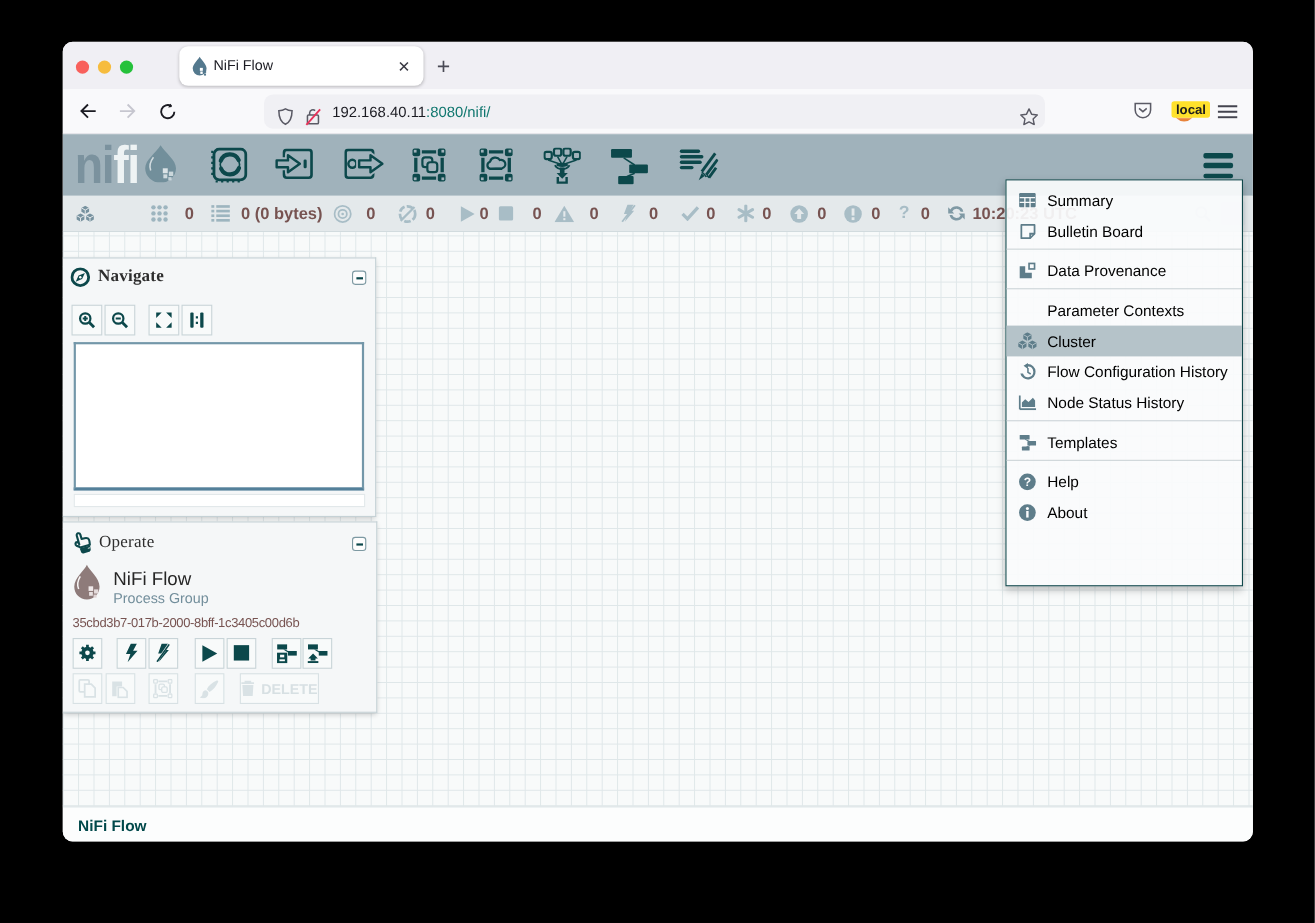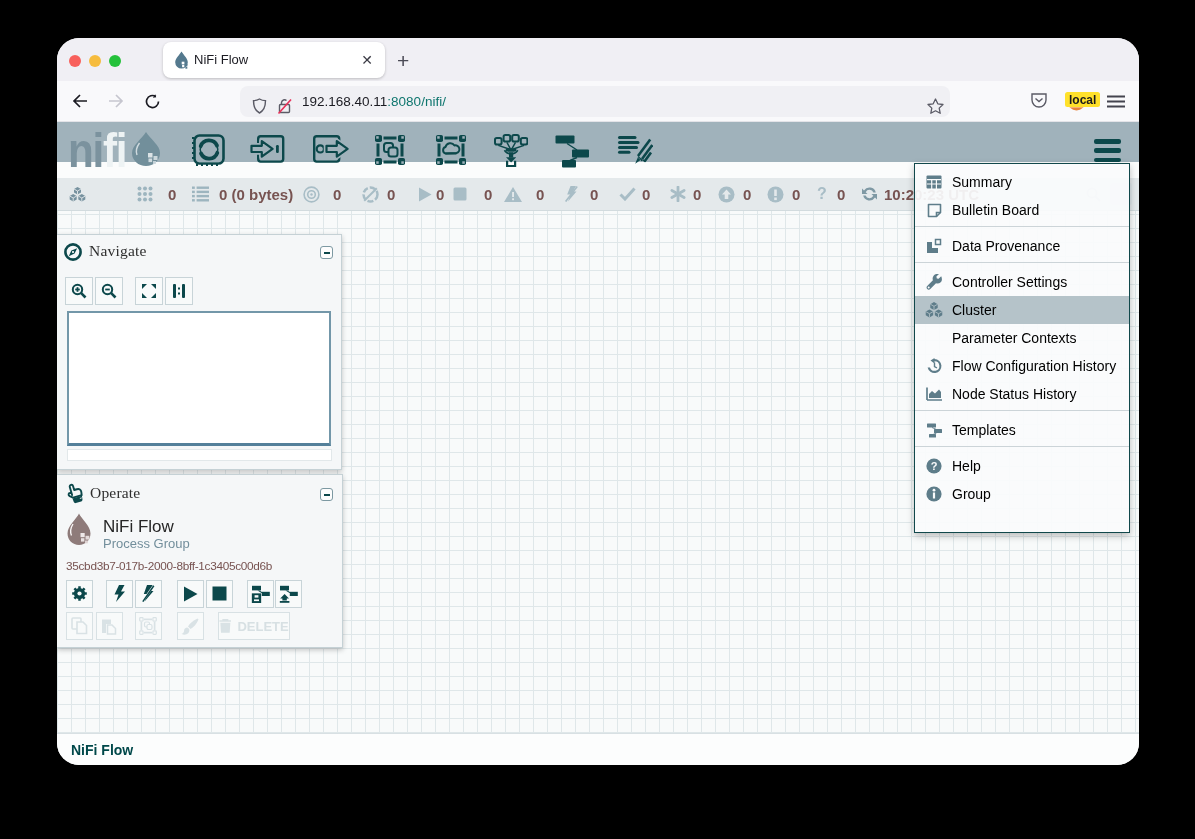--- a/index.html
+++ b/index.html
@@ -1,35 +1,35 @@
 <!DOCTYPE html>
 <html><head>
 <meta charset="utf-8">
 <style>
 * { margin:0; padding:0; box-sizing:border-box; }
 html,body { width:1195px; height:839px; background:#000; overflow:hidden; font-family:"Liberation Sans", sans-serif; }
-#win { position:absolute; left:57px; top:38px; width:1082px; height:727px; border-radius:22px; overflow:hidden; background:#fbfcfc; box-shadow:0 18px 45px rgba(0,0,0,0.55);padding-left:42px; }
+#win { position:absolute; left:57px; top:38px; width:1082px; height:727px; border-radius:9px; overflow:hidden; background:#fbfcfc; box-shadow:0 18px 45px rgba(0,0,0,0.55);padding-left:42px; }
 
 #tabbar { position:absolute; left:0; top:0; width:100%; height:43px; background:#f0eff4; }
 .tl { position:absolute; top:16.5px; width:12.5px; height:12.5px; border-radius:50%; }
 #tl1 { left:11.5px; background:#f8605c; }
 #tl2 { left:31.5px; background:#f6bc3e; }
 #tl3 { left:51.5px; background:#25c13b; }
 #tab { position:absolute; left:106px; top:4px; width:222px; height:36px; background:#fff; border-radius:8px; box-shadow:0 1px 3px rgba(0,0,0,0.22); }
 #tab .fav { position:absolute; left:11px; top:9px; }
 #tab .title { position:absolute; left:31px; top:10px; font-size:13px; color:#1b1b22; }
 #tab .x { position:absolute; right:12px; top:10px; font-size:14px; color:#3a3a44; }
 #plus { position:absolute; left:340px; top:11px; font-size:21px; color:#4a4a55; font-weight:400; }
 #navbar { position:absolute; left:0; top:43px; width:100%; height:41px; background:#f9f9fb; border-bottom:1px solid #e3e3e8; }
 .navico { position:absolute; top:0; height:40px; display:flex; align-items:center; justify-content:center; }
 #urlbar { position:absolute; left:183px; top:5px; width:710px; height:31px; background:#f0f0f4; border-radius:8px; }
 #urltext { position:absolute; left:62px; top:7.5px; font-size:13.5px; color:#1b1b22; }
 #urltext .dim { color:#0f766e; }
 
-#nfheader { position:absolute; left:0; top:84px; width:100%; height:40px; background:#a0b2bb; }
+#nfheader { position:absolute; left:0; top:84px; width:100%; height:56px; background:#a0b2bb; }
 #logo { position:absolute; left:11px; top:1px; font-weight:bold; font-size:48px; letter-spacing:-1.5px; color:#7b929e; transform:scaleX(0.88); transform-origin:left; }
 #logo .fi { color:#eef3f4; }
 .hico { position:absolute; top:12px; }
 #hamb { position:absolute; left:1037px; top:17px; }
 #hamb div { width:27px; height:4.6px; border-radius:2px; background:#0c484b; margin-bottom:4.8px; }
 
 #nfstats { position:absolute; left:0; top:140px; width:100%; height:33px; background:#e4e9eb; border-bottom:1px solid #d2dbde; }
 .st { position:absolute; top:0; height:32px; display:flex; align-items:center; }
 .stnum { font-size:15px; font-weight:bold; color:#775351; }
 .stlabel { font-size:20px; font-weight:bold; color:#0c4a6e;margin-top:40px; }
@@ -423,21 +423,21 @@
       </div>
   </div>
 
   <div id="nfcanvas">
     <div class="panel" id="nav-panel">
       <svg style="position:absolute;left:7px;top:8px;" width="18" height="18" viewBox="0 0 18 18">
           <circle cx="9" cy="9" r="7.6" stroke="#0c484b" stroke-width="2.6" fill="none"></circle>
           <path d="M13.2 5.2 L10.6 10.6 L4.8 13.2 L7.4 7.4 Z" fill="#0c484b"></path>
           <circle cx="9" cy="9" r="1.1" fill="#fff"></circle>
         </svg>
-      <div class="ptitle" style="left:32px;top:7px;">Navigate</div>
+      <div class="ptitle" style="left:32px;top:7px;font-weight:bold;">Navigate</div>
       <div class="collapse" style="left:263px;top:11px;"></div>
       <div class="nbtn" style="left:8px;top:42px;">
           <svg width="16" height="16" viewBox="0 0 16 16">
             <circle cx="6.5" cy="6.5" r="4.7" stroke="#0c484b" stroke-width="2" fill="none"></circle>
             <line x1="10.2" y1="10.2" x2="14.5" y2="14.5" stroke="#0c484b" stroke-width="2.6"></line>
             <line x1="4.2" y1="6.5" x2="8.8" y2="6.5" stroke="#0c484b" stroke-width="1.8"></line>
             <line x1="6.5" y1="4.2" x2="6.5" y2="8.8" stroke="#0c484b" stroke-width="1.8"></line>
           </svg>
         </div>
       <div class="nbtn" style="left:38px;top:42px;">
@@ -633,50 +633,41 @@
         <span class="ic">
           <svg width="16" height="16" viewBox="0 0 16 16">
             <path d="M1 4 H6 V10 H12 V15 H1 Z" fill="#5e7d8a"></path>
             <rect x="9.5" y="1.5" width="5" height="5" stroke="#5e7d8a" stroke-width="1.5" fill="none"></rect>
           </svg>
         </span>
         <span>Data Provenance</span>
       </div>
     <div class="msep"></div>
     <div class="mi">
-        <span class="ic">
-          <svg width="16" height="16" viewBox="0 0 16 16">
-            <path d="M15.2 2.2 L12.6 4.8 L10.8 4.4 L10.4 2.6 L13 0 C11.2 -0.5 9 0.1 7.8 1.4 C6.6 2.7 6.3 4.6 6.9 6.2 L1.2 11.9 C0.3 12.8 0.3 14.2 1.2 15 C2 15.9 3.4 15.9 4.3 15 L10 9.3 C11.6 9.9 13.4 9.5 14.7 8.3 C16 7 16.4 4.9 15.2 2.2 Z" fill="#5e7d8a"></path>
-            <circle cx="2.7" cy="13.4" r="1" fill="#fafbfc"></circle>
-          </svg>
-        </span>
-        <span>Controller Settings</span>
+        <span class="ic"></span>
+        <span>Parameter Contexts</span>
       </div>
     <div class="mi hl">
         <span class="ic">
           <svg width="18" height="16" viewBox="0 0 17 15">
             <g fill="#5e7d8a">
               <path d="M8.5 0 L12 2 V5.5 L8.5 7.5 L5 5.5 V2 Z"></path>
               <path d="M4.2 7 L7.7 9 V12.5 L4.2 14.5 L0.7 12.5 V9 Z"></path>
               <path d="M12.8 7 L16.3 9 V12.5 L12.8 14.5 L9.3 12.5 V9 Z"></path>
             </g>
             <g stroke="#b5c3c9" stroke-width="0.8" fill="none">
               <path d="M5 2 L8.5 4 L12 2 M8.5 4 V7.5"></path>
               <path d="M0.7 9 L4.2 11 L7.7 9 M4.2 11 V14.5"></path>
               <path d="M9.3 9 L12.8 11 L16.3 9 M12.8 11 V14.5"></path>
             </g>
           </svg>
         </span>
         <span>Cluster</span>
       </div>
     <div class="mi">
-        <span class="ic"></span>
-        <span>Parameter Contexts</span>
-      </div>
-    <div class="mi">
         <span class="ic">
           <svg width="16" height="16" viewBox="0 0 16 16">
             <path d="M8.5 1 A7 7 0 1 1 1.6 9.5 H4 A4.8 4.8 0 1 0 8.5 3.2 V5.5 L4.5 2.5 L8.5 0 Z" fill="#5e7d8a"></path>
             <path d="M8.5 4.5 V8.5 L11 10" stroke="#5e7d8a" stroke-width="1.4" fill="none"></path>
           </svg>
         </span>
         <span>Flow Configuration History</span>
       </div>
     <div class="mi">
         <span class="ic">
@@ -715,16 +706,16 @@
         <span>Help</span>
       </div>
     <div class="mi">
         <span class="ic">
           <svg width="16" height="16" viewBox="0 0 16 16">
             <circle cx="8" cy="8" r="7.6" fill="#5e7d8a"></circle>
             <rect x="6.9" y="6.5" width="2.2" height="6" fill="#fafbfc"></rect>
             <circle cx="8" cy="4.2" r="1.4" fill="#fafbfc"></circle>
           </svg>
         </span>
-        <span>Group</span>
+        <span>About</span>
       </div>
   </div>
 </div>
 
 </body></html>

